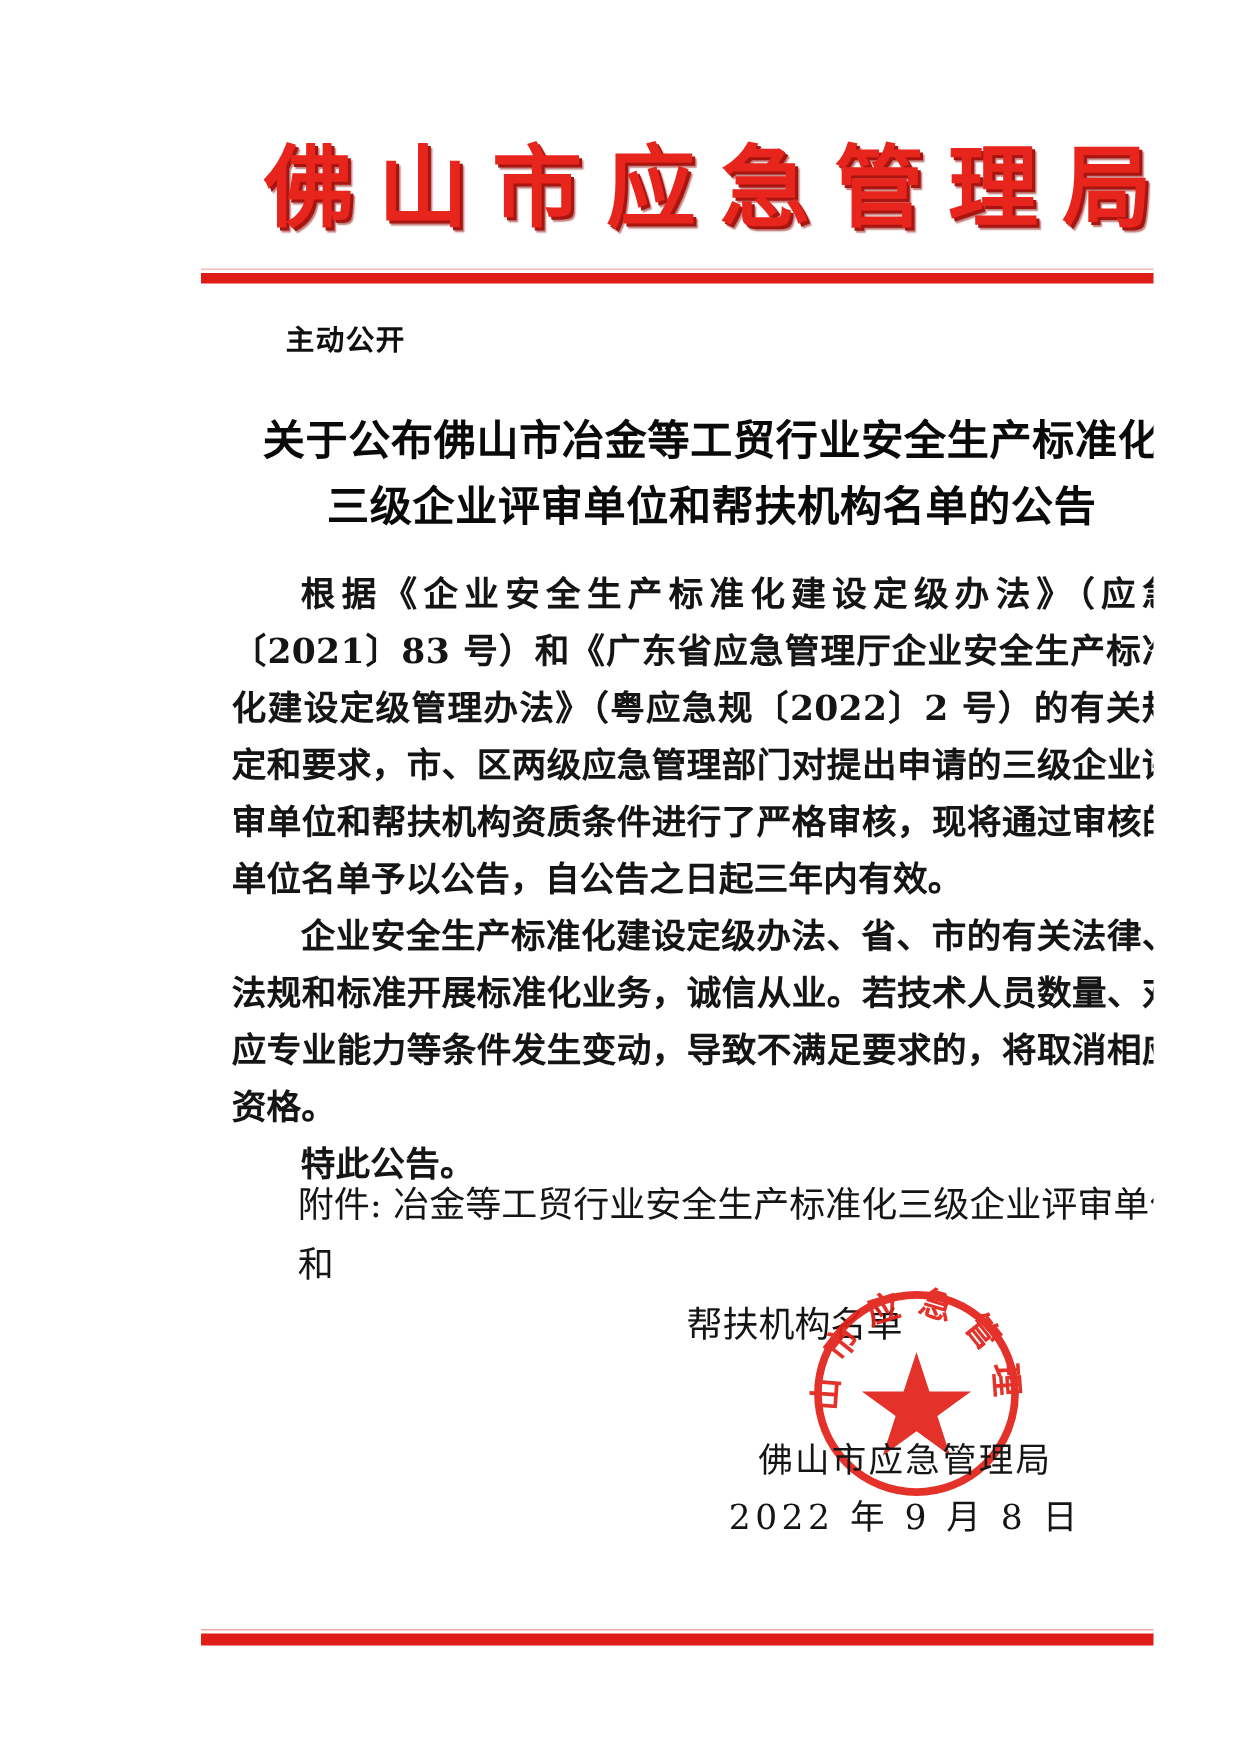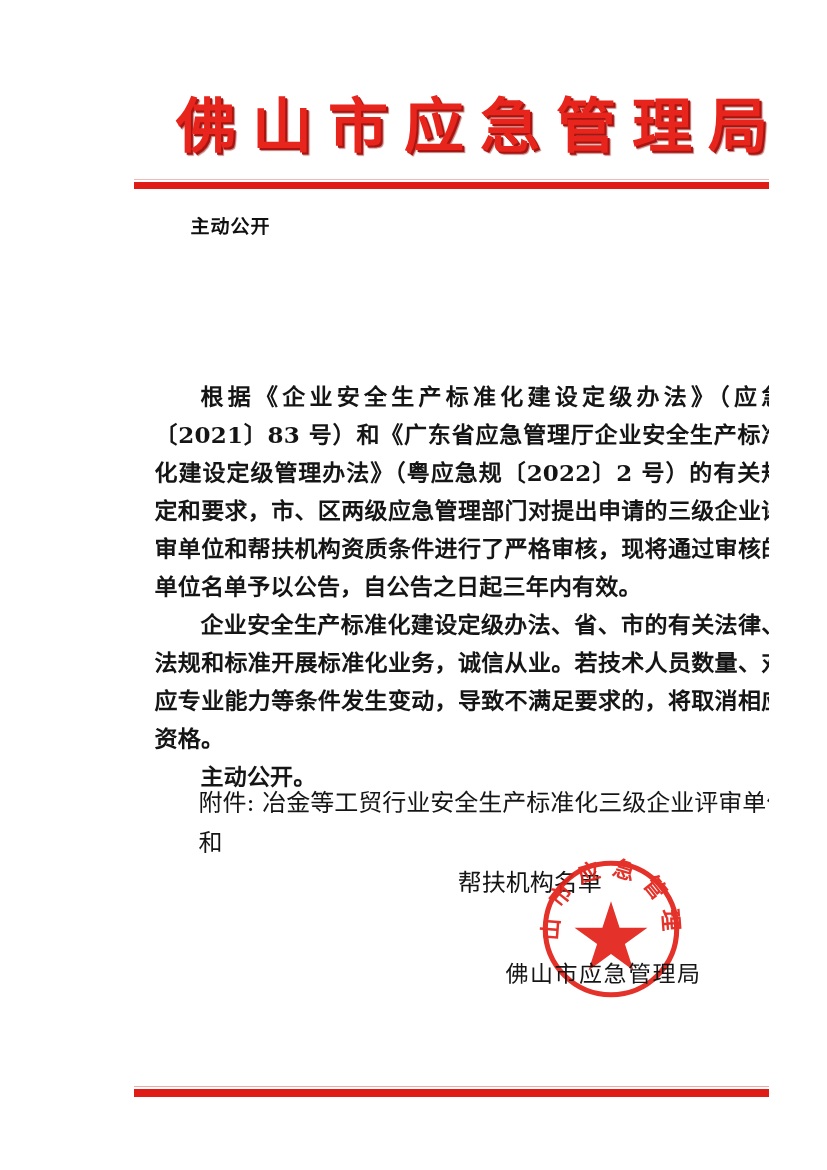--- a/index.html
+++ b/index.html
@@ -168,26 +168,28 @@
 
   <div class="masthead">
     <div class="masthead-title">佛山市应急管理局</div>
   </div>
 
   <div class="rule-top"></div>
 
   <div class="disclosure">主动公开</div>
 
   <div class="doc-title">
+    <span>关于公布佛山市冶金等工贸行业安全生产标准化</span>
+    <span>三级企业评审单位和帮扶机构名单的公告</span>
   </div>
 
   <div class="body-copy">
     <p>根据《企业安全生产标准化建设定级办法》（应急〔2021〕83 号）和《广东省应急管理厅企业安全生产标准化建设定级管理办法》（粤应急规〔2022〕2 号）的有关规定和要求，市、区两级应急管理部门对提出申请的三级企业评审单位和帮扶机构资质条件进行了严格审核，现将通过审核的单位名单予以公告，自公告之日起三年内有效。</p>
     <p>企业安全生产标准化建设定级办法、省、市的有关法律、法规和标准开展标准化业务，诚信从业。若技术人员数量、对应专业能力等条件发生变动，导致不满足要求的，将取消相应资格。</p>
-    <p>主动公开。</p>
+    <p>特此公告。</p>
   </div>
 
   <div class="attachment">
     <span>附件: 冶金等工贸行业安全生产标准化三级企业评审单位和</span>
     <span class="att-line2">帮扶机构名单</span>
   </div>
 
   <div class="seal">
     <svg viewBox="0 0 200 200" xmlns="http://www.w3.org/2000/svg" aria-hidden="true">
       <defs>
@@ -197,17 +199,18 @@
       <text font-family="'DejaVu Serif','Liberation Serif',serif" font-size="30" font-weight="700" fill="#e2231a" letter-spacing="13">
         <textPath href="#sealArc" startOffset="50%" text-anchor="middle">佛山市应急管理局</textPath>
       </text>
       <polygon fill="#e2231a" points="100,62 111.8,98.2 149.9,98.2 119.05,120.6 130.85,156.8 100,134.4 69.15,156.8 80.95,120.6 50.1,98.2 88.2,98.2">
       </polygon>
     </svg>
   </div>
 
   <div class="signature">
     <div class="sig-issuer">佛山市应急管理局</div>
+    <div class="sig-date">2022 年 9 月 8 日</div>
   </div>
 
   <div class="rule-bottom"></div>
 
 </div>
 
 </body></html>

